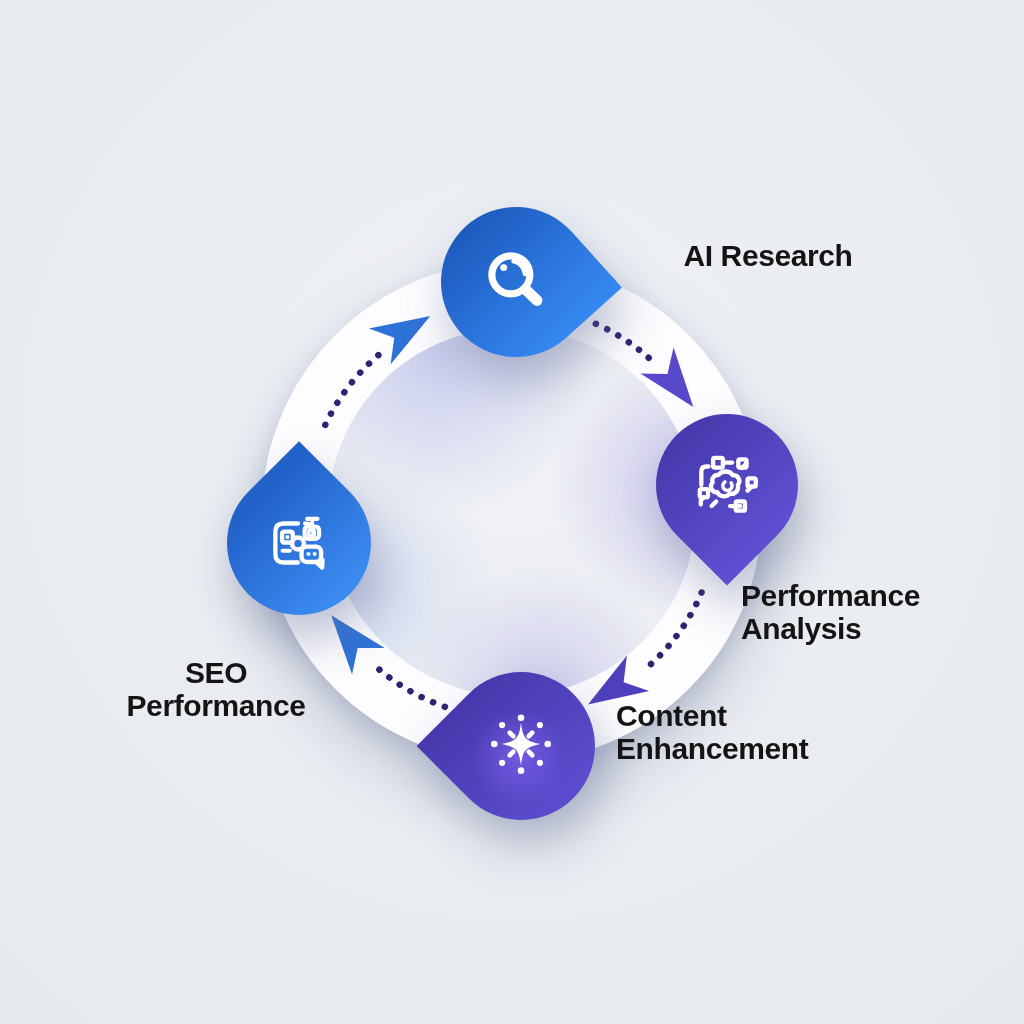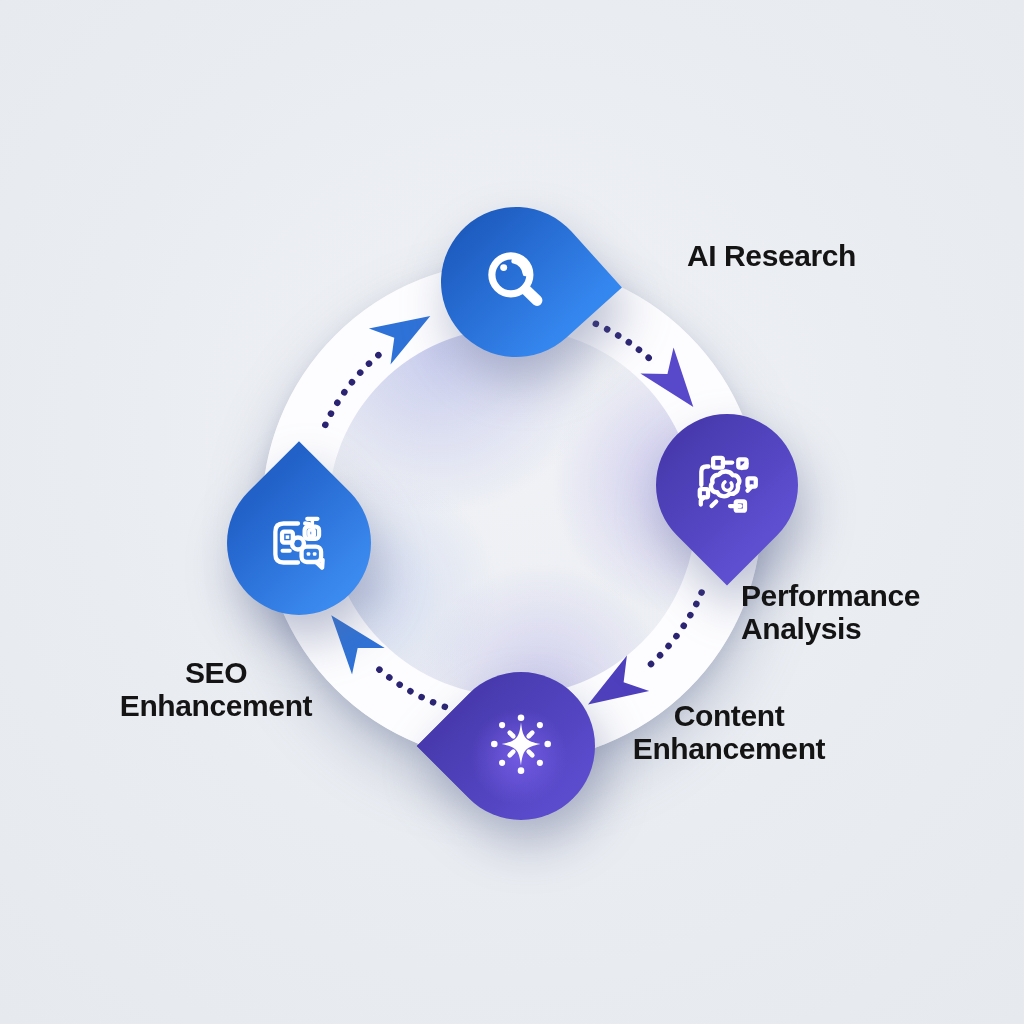--- a/index.html
+++ b/index.html
@@ -41,23 +41,23 @@
                linear-gradient(270deg,#483aae 5%,#5a4ccd 95%);}
   .node--bottom .icon{transform:rotate(-225deg);}
   .wrap-left{left:227px;top:471px;width:144px;height:144px;}
   .node--left{transform:rotate(315deg);background:linear-gradient(180deg,#2161c8 5%,#3b8af0 95%);}
   .node--left .icon{transform:rotate(-315deg);}
   
   .label{
     position:absolute;font-weight:700;font-size:30px;line-height:33px;
     color:#141414;letter-spacing:-0.4px;
   }
-  .label--research{left:616px;top:239px;width:240px;text-align:right;}
+  .label--research{left:648px;top:239px;width:240px;text-align:center;}
   .label--performance{left:741px;top:579px;width:222px;text-align:left;}
-  .label--content{left:616px;top:699px;width:226px;text-align:center;}
+  .label--content{left:616px;top:699px;width:226px;}
   .label--seo{left:104px;top:656px;width:224px;text-align:center;}
 </style>
 </head>
 <body>
 
 <div class="stage">
 
   <div class="ring"></div>
   <div class="inner-glow"></div>
 
@@ -151,15 +151,15 @@
           <rect x="44.5" y="46" width="3.5" height="3.5" rx="1" fill="#ffffff" stroke="none"></rect>
           <rect x="50.5" y="46" width="3.5" height="3.5" rx="1" fill="#ffffff" stroke="none"></rect>
         </svg>
       </div>
     </div>
   </div>
 
   <div class="label label--research">AI Research</div>
   <div class="label label--performance">Performance Analysis</div>
   <div class="label label--content">Content Enhancement</div>
-  <div class="label label--seo">SEO Enhancement</div>
+  <div class="label label--seo">SEO Performance</div>
 
 </div>
 
 </body></html>

